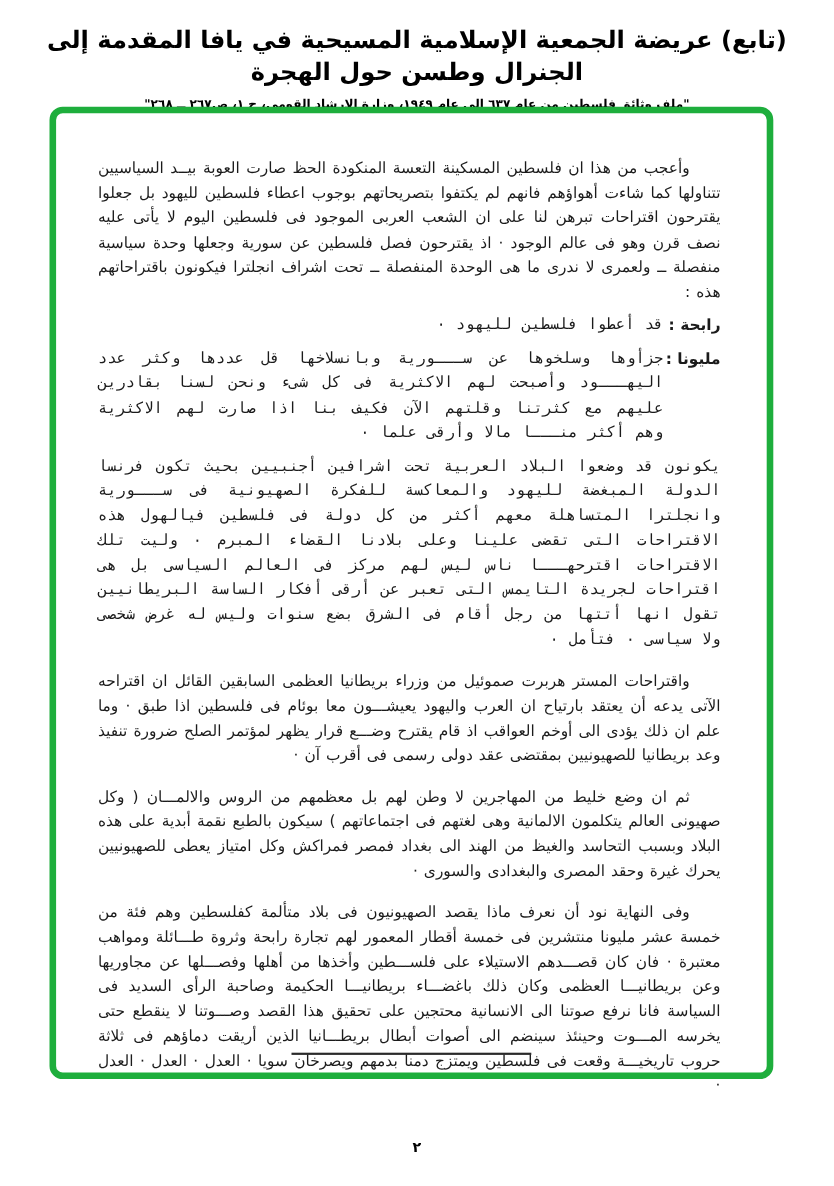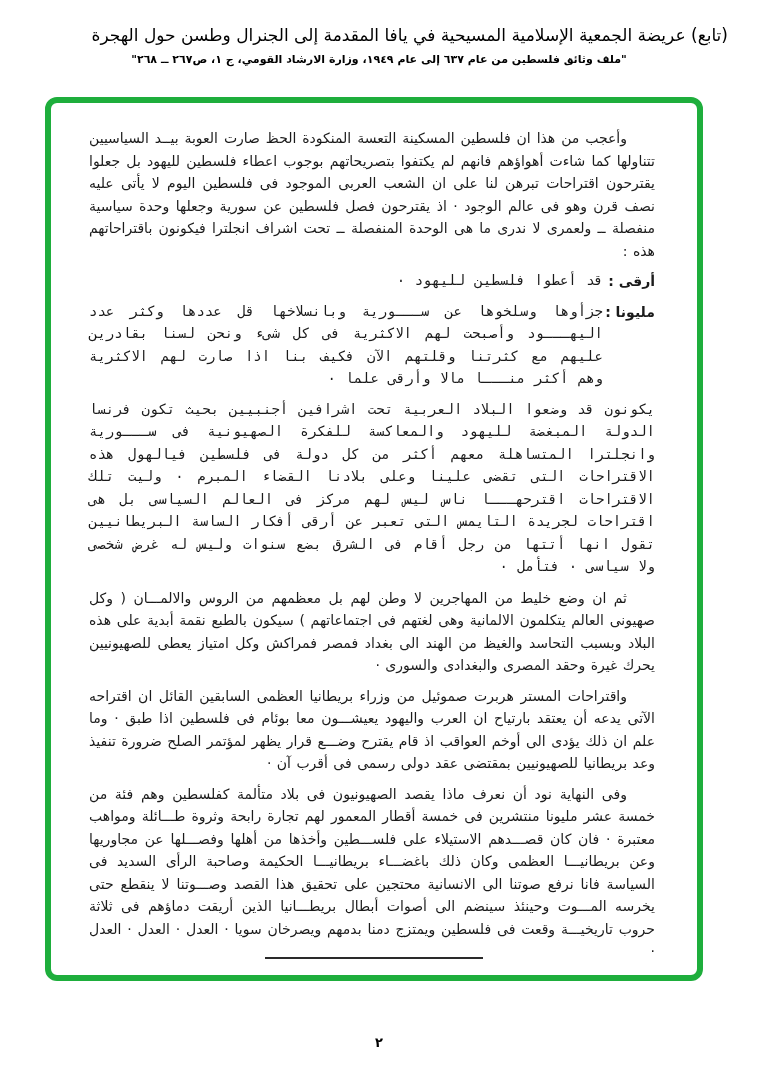--- a/index.html
+++ b/index.html
@@ -12,26 +12,25 @@
   }
   .page { position: relative; width: 758px; height: 1078px; }
 
   
   .doc-header {
     direction: rtl;
     text-align: center;
     padding-top: 24px;
   }
   .doc-title {
-    font-size: 17px;
-    font-weight: normal;
+    font-size: 22px;
+    font-weight: bold;
     margin: 0 30px;
     line-height: 1.3;
     color: #000;
-    text-align: right;
   }
   .doc-source {
     font-size: 11px;
     font-weight: bold;
     margin-top: 7px;
     color: #000;
   }
 
   
   .frame {
@@ -42,21 +41,21 @@
     border: 6px solid #1eae3c;
     border-radius: 12px;
     padding: 24px 42px 40px 38px;
     direction: rtl;
   }
 
   .body-par {
     font-size: 14px;
     line-height: 22.5px;
     text-align: justify;
-    margin: 0 0 8px 0;
+    margin: 15px 0 8px 0;
     text-indent: 28px;
     word-spacing: 1px;
   }
 
   .list-item {
     display: flex;
     direction: rtl;
     margin: 4px 0 8px 0;
     font-size: 14px;
     line-height: 22.5px;
@@ -107,39 +106,39 @@
     <div class="doc-source">"ملف وثائق فلسطين من عام ٦٣٧ إلى عام ١٩٤٩، وزارة الارشاد القومي، ج ١، ص٢٦٧ ــ ٢٦٨"</div>
   </header>
 
   <section class="frame" style="border-color: rgb(30, 174, 60);">
 
     <p class="body-par">وأعجب من هذا ان فلسطين المسكينة التعسة المنكودة الحظ صارت العوبة بيــد السياسيين تتناولها كما شاءت أهواؤهم فانهم لم يكتفوا بتصريحاتهم بوجوب اعطاء فلسطين لليهود بل جعلوا يقترحون اقتراحات تبرهن لنا على ان الشعب العربى الموجود فى فلسطين اليوم لا يأتى عليه نصف قرن وهو فى عالم الوجود · اذ يقترحون فصل فلسطين عن سورية وجعلها وحدة سياسية منفصلة ــ ولعمرى لا ندرى ما هى الوحدة المنفصلة ــ تحت اشراف انجلترا فيكونون باقتراحاتهم هذه :</p>
 
     <div>
 
         <div class="list-item">
-          <span class="item-label">أرقى :</span>
+          <span class="item-label">رابحة :</span>
           <span class="item-text">قد أعطوا فلسطين لليهود ·</span>
         </div>
 
         <div class="list-item">
           <span class="item-label">مليونا :</span>
           <span class="item-text">جزأوها وسلخوها عن ســـورية وبانسلاخها قل عددها وكثر عدد اليهـــود وأصبحت لهم الاكثرية فى كل شىء ونحن لسنا بقادرين عليهم مع كثرتنا وقلتهم الآن فكيف بنا اذا صارت لهم الاكثرية وهم أكثر منـــا مالا وأرقى علما ·</span>
         </div>
 
         <div class="list-item">
           <span class="item-text">يكونون قد وضعوا البلاد العربية تحت اشرافين أجنبيين بحيث تكون فرنسا الدولة المبغضة لليهود والمعاكسة للفكرة الصهيونية فى ســـورية وانجلترا المتساهلة معهم أكثر من كل دولة فى فلسطين فيالهول هذه الاقتراحات التى تقضى علينا وعلى بلادنا القضاء المبرم · وليت تلك الاقتراحات اقترحهـــا ناس ليس لهم مركز فى العالم السياسى بل هى اقتراحات لجريدة التايمس التى تعبر عن أرقى أفكار الساسة البريطانيين تقول انها أتتها من رجل أقام فى الشرق بضع سنوات وليس له غرض شخصى ولا سياسى · فتأمل ·</span>
         </div>
       </div>
 
     <div>
 
+        <p class="body-par">واقتراحات المستر هربرت صموئيل من وزراء بريطانيا العظمى السابقين القائل ان اقتراحه الآتى يدعه أن يعتقد بارتياح ان العرب واليهود يعيشـــون معا بوئام فى فلسطين اذا طبق · وما علم ان ذلك يؤدى الى أوخم العواقب اذ قام يقترح وضـــع قرار يظهر لمؤتمر الصلح ضرورة تنفيذ وعد بريطانيا للصهيونيين بمقتضى عقد دولى رسمى فى أقرب آن ·</p>
+
         <p class="body-par">ثم ان وضع خليط من المهاجرين لا وطن لهم بل معظمهم من الروس والالمـــان ( وكل صهيونى العالم يتكلمون الالمانية وهى لغتهم فى اجتماعاتهم ) سيكون بالطبع نقمة أبدية على هذه البلاد وبسبب التحاسد والغيظ من الهند الى بغداد فمصر فمراكش وكل امتياز يعطى للصهيونيين يحرك غيرة وحقد المصرى والبغدادى والسورى ·</p>
-
-        <p class="body-par">واقتراحات المستر هربرت صموئيل من وزراء بريطانيا العظمى السابقين القائل ان اقتراحه الآتى يدعه أن يعتقد بارتياح ان العرب واليهود يعيشـــون معا بوئام فى فلسطين اذا طبق · وما علم ان ذلك يؤدى الى أوخم العواقب اذ قام يقترح وضـــع قرار يظهر لمؤتمر الصلح ضرورة تنفيذ وعد بريطانيا للصهيونيين بمقتضى عقد دولى رسمى فى أقرب آن ·</p>
 
         <p class="body-par">وفى النهاية نود أن نعرف ماذا يقصد الصهيونيون فى بلاد متألمة كفلسطين وهم فئة من خمسة عشر مليونا منتشرين فى خمسة أقطار المعمور لهم تجارة رابحة وثروة طـــائلة ومواهب معتبرة · فان كان قصـــدهم الاستيلاء على فلســـطين وأخذها من أهلها وفصـــلها عن مجاوريها وعن بريطانيـــا العظمى وكان ذلك باغضـــاء بريطانيـــا الحكيمة وصاحبة الرأى السديد فى السياسة فانا نرفع صوتنا الى الانسانية محتجين على تحقيق هذا القصد وصـــوتنا لا ينقطع حتى يخرسه المـــوت وحينئذ سينضم الى أصوات أبطال بريطـــانيا الذين أريقت دماؤهم فى ثلاثة حروب تاريخيـــة وقعت فى فلسطين ويمتزج دمنا بدمهم ويصرخان سويا · العدل · العدل · العدل ·</p>
       </div>
 
     <hr class="end-rule">
   </section>
 
   <footer class="doc-footer">
     <span class="page-number">٢</span>
   </footer>

